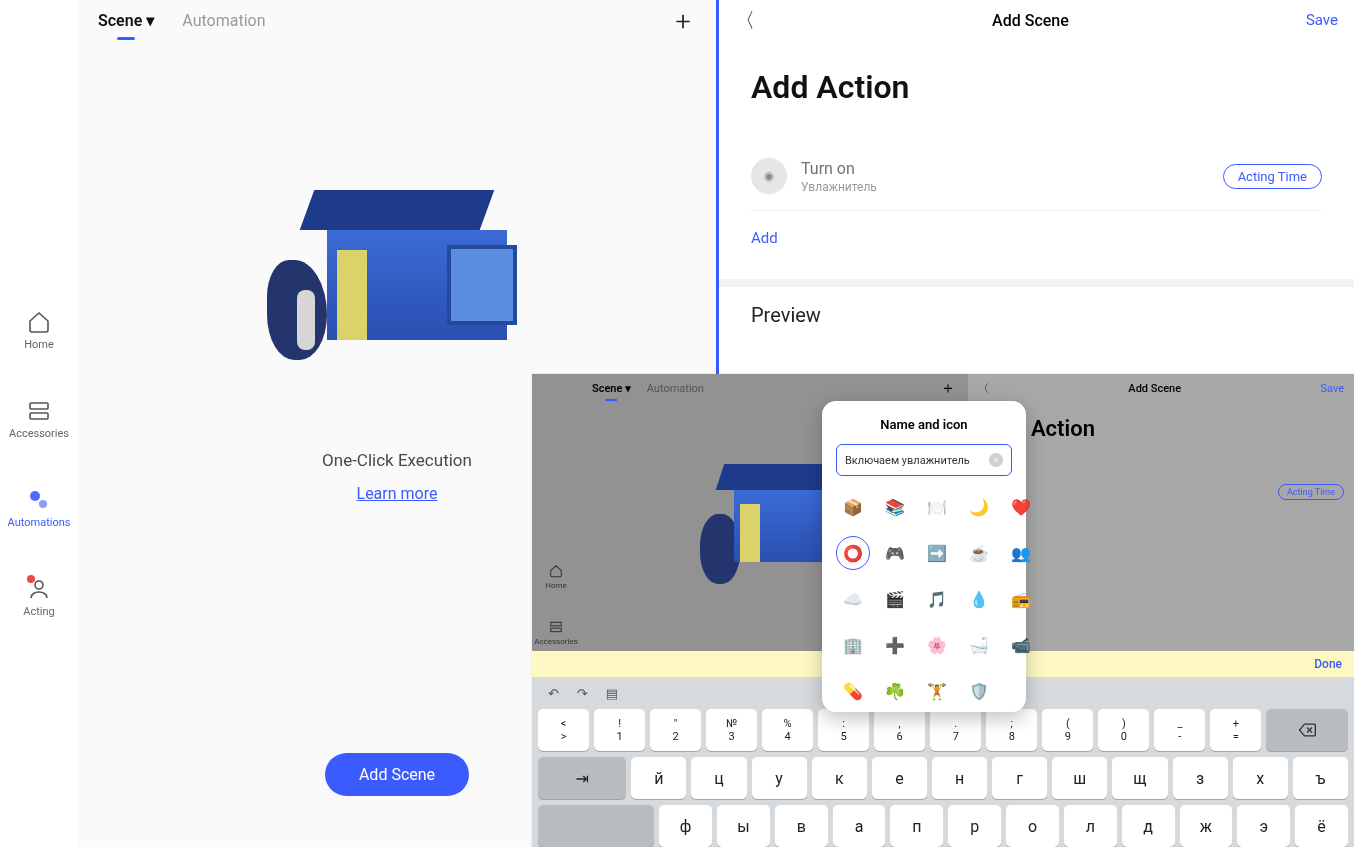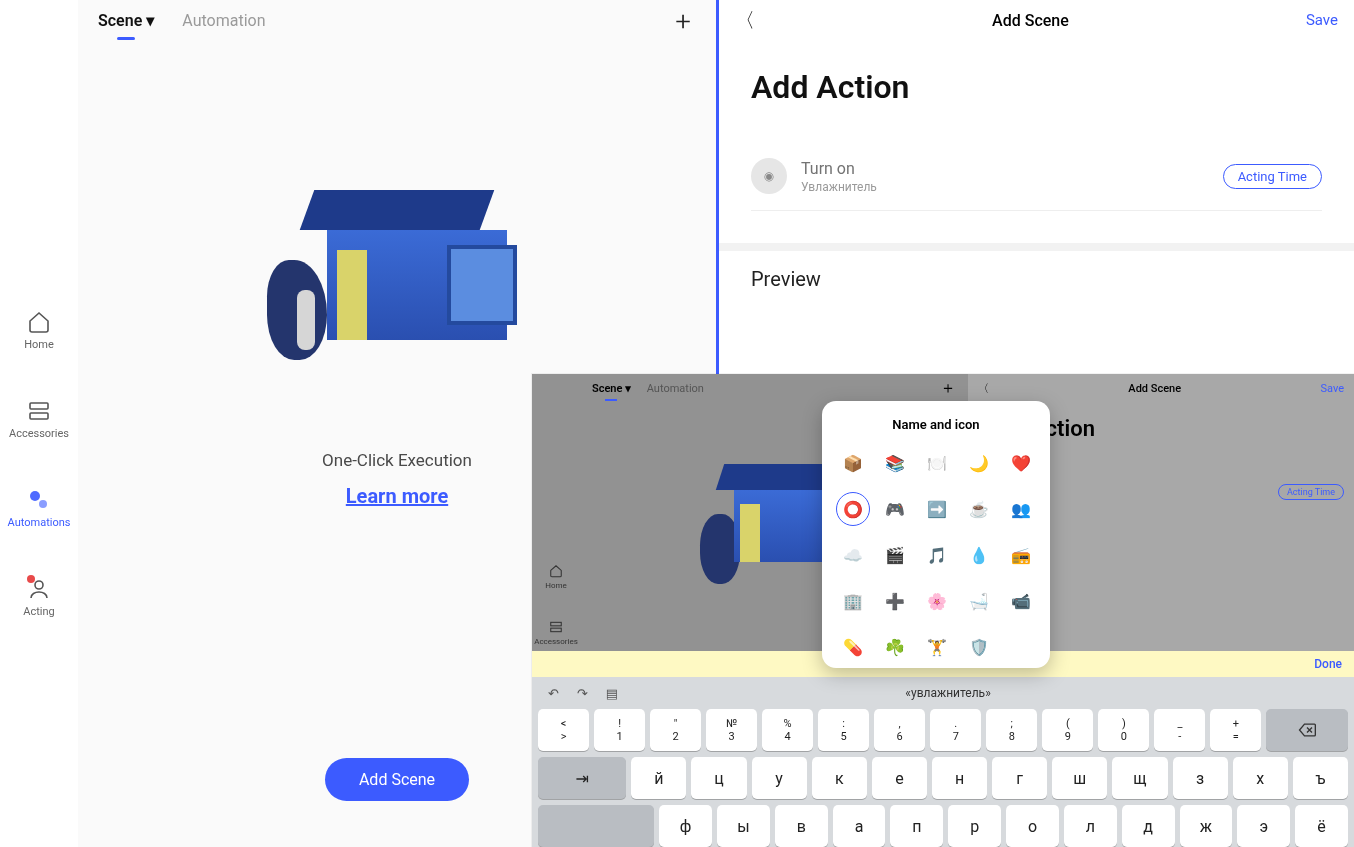--- a/index.html
+++ b/index.html
@@ -17,21 +17,21 @@
 
   .left-main { flex: 1; background: #fafafa; display: flex; flex-direction: column; }
   .left-tabs { height: 40px; display: flex; align-items: center; padding: 0 20px; gap: 28px; }
   .tab { font-size: 16px; color: #9a9a9a; cursor: pointer; }
   .tab.active { color: #111; font-weight: 600; position: relative; }
   .tab.active::after { content: ""; position: absolute; left: 50%; transform: translateX(-50%); bottom: -10px; width: 18px; height: 3px; background: #3c5bff; border-radius: 2px; }
   .plus-btn { margin-left: auto; font-size: 26px; color: #222; cursor: pointer; line-height: 1; }
   .left-content { flex: 1; display: flex; flex-direction: column; align-items: center; padding-top: 130px; }
   .hero-placeholder { width: 260px; height: 200px; position: relative; }
   .hero-text { margin-top: 80px; font-size: 17px; color: #4a4a4a; }
-  .learn-more { margin-top: 14px; font-size: 20px; color: #3c5bff; text-decoration: underline; cursor: pointer; font-weight: bold; }
+  .learn-more { margin-top: 14px; font-size: 16px; color: #3c5bff; text-decoration: underline; cursor: pointer; }
   .add-scene-btn { margin-top: 250px; background: #3c5bff; color: #fff; border: none; border-radius: 999px; padding: 12px 34px; font-size: 16px; cursor: pointer; }
 
   
   .house { position: absolute; inset: 0; }
   .house .roof { position: absolute; left: 40px; top: 20px; width: 180px; height: 40px; background: #1e3a8a; transform: skewX(-20deg); }
   .house .wall { position: absolute; left: 60px; top: 60px; width: 180px; height: 110px; background: linear-gradient(#3b6bd6,#2a4fb0); }
   .house .door { position: absolute; left: 70px; top: 80px; width: 30px; height: 90px; background: #d9d36a; }
   .house .window { position: absolute; right: 10px; top: 75px; width: 70px; height: 80px; background: #5b8de0; border: 4px solid #244a9e; }
   .house .plant { position: absolute; left: 0px; top: 90px; width: 60px; height: 100px; background: #24356d; border-radius: 40% 60% 50% 50%; }
   .house .person { position: absolute; left: 30px; top: 120px; width: 18px; height: 60px; background: #d6d6d6; border-radius: 8px; }
@@ -77,21 +77,21 @@
 
   
   .ov-right { flex: 1; background: rgba(0,0,0,0.25); position: relative; }
   .ov-r-header { height: 28px; display: flex; align-items: center; padding: 0 10px; font-size: 11px; }
   .ov-r-header .ttl { flex:1; text-align:center; font-weight:500; }
   .ov-r-header .sv { color:#3c5bff; }
   .ov-addaction { padding: 14px 18px 0 18px; font-size: 22px; font-weight: 600; }
   .ov-acting { position:absolute; right:10px; top:110px; border:1px solid #3c5bff; color:#3c5bff; font-size:9px; border-radius:999px; padding:2px 8px;}
 
   
-  .modal { position: absolute; left: 290px; top: 27px; width: 228px; background: #fff; border-radius: 14px; box-shadow: 0 6px 20px rgba(0,0,0,0.25); padding: 16px 14px 4px; z-index: 5; }
+  .modal { position: absolute; left: 290px; top: 27px; width: 204px; background: #fff; border-radius: 14px; box-shadow: 0 6px 20px rgba(0,0,0,0.25); padding: 16px 14px 4px; z-index: 5; }
   .modal-title { text-align: center; font-size: 13px; font-weight: 600; margin-bottom: 12px; }
   .modal-input-wrap { border: 1.5px solid #3c5bff; border-radius: 6px; height: 32px; display: flex; align-items: center; padding: 0 8px; }
   .modal-input { flex: 1; border: none; outline: none; font-size: 11px; color: #333; }
   .modal-clear { width: 14px; height: 14px; border-radius: 50%; background: #d0d0d0; color: #fff; font-size: 9px; display: flex; align-items: center; justify-content: center; cursor: pointer; }
   .icon-grid { margin-top: 14px; display: grid; grid-template-columns: repeat(5, 1fr); gap: 12px 8px; }
   .icon-cell { width: 34px; height: 34px; border-radius: 8px; display:flex; align-items:center; justify-content:center; font-size:16px; cursor:pointer; }
   .icon-cell.selected { border: 1.5px solid #3c5bff; border-radius: 50%; }
 
   
   .ov-sugbar { height: 26px; background: #fef9c3; display: flex; align-items: center; padding: 0 12px; font-size: 10px; color: #888; position: relative; }
@@ -179,20 +179,21 @@
   <div class="r-body">
     <h1 class="add-action-h">Add Action</h1>
     <div class="action-row">
       <div class="action-avatar">◉</div>
       <div class="action-text">
         <div class="main">Turn on</div>
         <div class="sub">Увлажнитель</div>
       </div>
       <span class="acting-time">Acting Time</span>
     </div>
+    <div class="add-link">Add</div>
     <div class="preview-bar">Preview</div>
   </div>
 </div>
 
 <div class="overlay">
   <div class="ov-top">
 
     <div class="ov-left">
       <div class="ov-left-inner">
         <div class="ov-sidebar">
@@ -231,20 +232,24 @@
         <span>〈</span>
         <span class="ttl">Add Scene</span>
         <span class="sv">Save</span>
       </div>
       <div class="ov-addaction">Add Action</div>
       <span class="ov-acting">Acting Time</span>
     </div>
 
     <div class="modal">
       <div class="modal-title">Name and icon</div>
+      <div class="modal-input-wrap">
+        <input class="modal-input" value="Включаем увлажнитель" style="">
+        <span class="modal-clear">×</span>
+      </div>
       <div class="icon-grid" id="icon-grid">
           <div class="icon-cell" style="color: rgb(242, 169, 59);">📦</div>
           <div class="icon-cell" style="color: rgb(91, 141, 224);">📚</div>
           <div class="icon-cell" style="color: rgb(242, 169, 59);">🍽️</div>
           <div class="icon-cell" style="color: rgb(138, 109, 224);">🌙</div>
           <div class="icon-cell" style="color: rgb(240, 138, 168);">❤️</div>
           <div class="icon-cell selected" style="color: rgb(91, 141, 224);">⭕</div>
           <div class="icon-cell" style="color: rgb(138, 109, 224);">🎮</div>
           <div class="icon-cell" style="color: rgb(44, 194, 138);">➡️</div>
           <div class="icon-cell" style="color: rgb(242, 169, 59);">☕</div>

